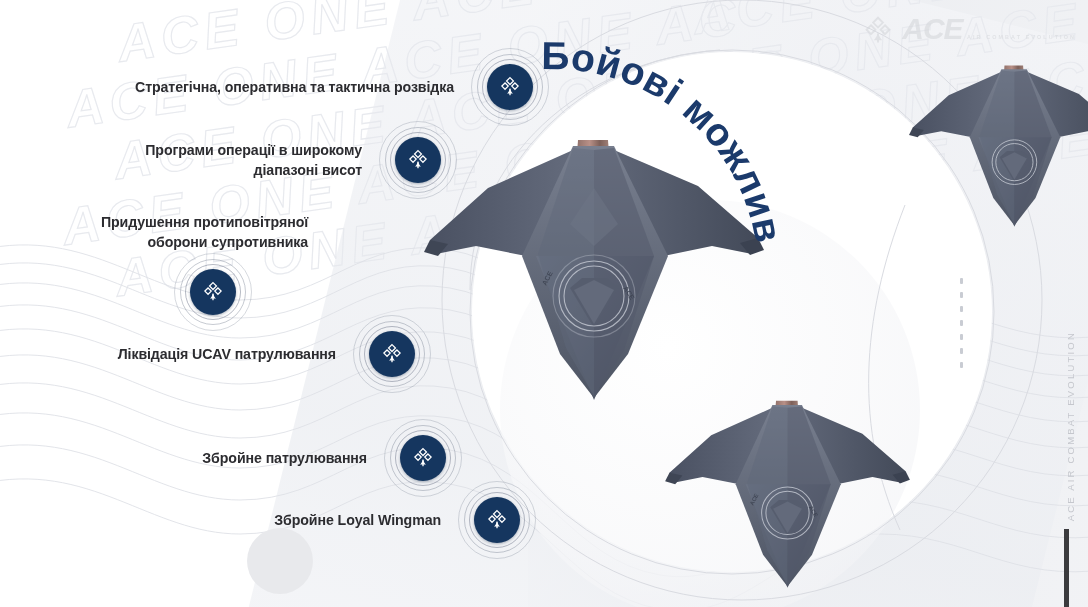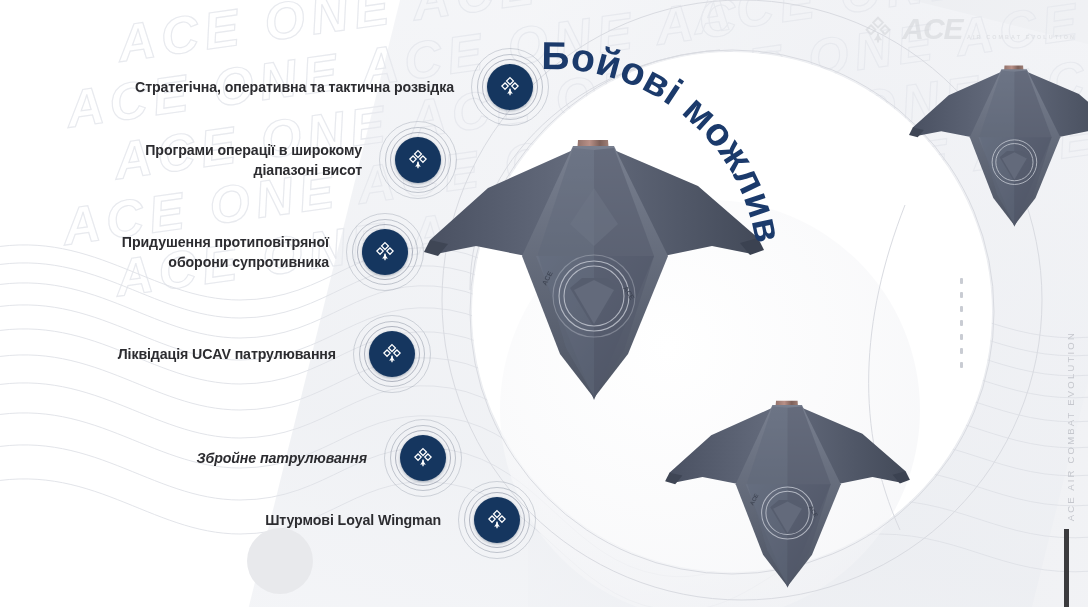--- a/index.html
+++ b/index.html
@@ -376,21 +376,21 @@
               <path d="M9.4 10.6 l4.2 4.2 -4.2 4.2 -4.2 -4.2 z" fill="none" stroke="#fff" stroke-width="1.7"></path>
               <path d="M22.6 10.6 l4.2 4.2 -4.2 4.2 -4.2 -4.2 z" fill="none" stroke="#fff" stroke-width="1.7"></path>
               <path d="M16 17.5 c-0.9 3.4 -2.4 5.6 -4 7.2 h8 c-1.6 -1.6 -3.1 -3.8 -4 -7.2 z"></path>
               <rect x="15.1" y="18" width="1.8" height="9" rx="0.8"></rect>
             </g>
           </svg>
         </span>
       </span>
     </div>
 
-    <div class="bullet" style="left:0px; top:212px; width:425px;">
+    <div class="bullet" style="left:0px; top:212px; width:425px;flex-direction:column;">
       <span class="bullet-label">Придушення протиповітряної
 оборони супротивника</span>
       <span class="badge">
         <span class="ring r1"></span>
         <span class="ring r2"></span>
         <span class="ring r3"></span>
         <span class="disc">
           <svg viewBox="0 0 32 32">
             <g fill="#ffffff">
               <path d="M16 3.5 l4.6 4.6 -4.6 4.6 -4.6 -4.6 z" fill="none" stroke="#fff" stroke-width="1.7"></path>
@@ -417,42 +417,42 @@
               <path d="M9.4 10.6 l4.2 4.2 -4.2 4.2 -4.2 -4.2 z" fill="none" stroke="#fff" stroke-width="1.7"></path>
               <path d="M22.6 10.6 l4.2 4.2 -4.2 4.2 -4.2 -4.2 z" fill="none" stroke="#fff" stroke-width="1.7"></path>
               <path d="M16 17.5 c-0.9 3.4 -2.4 5.6 -4 7.2 h8 c-1.6 -1.6 -3.1 -3.8 -4 -7.2 z"></path>
               <rect x="15.1" y="18" width="1.8" height="9" rx="0.8"></rect>
             </g>
           </svg>
         </span>
       </span>
     </div>
 
-    <div class="bullet" style="left:0px; top:418px; width:463px;font-style:italic;">
+    <div class="bullet" style="left:0px; top:418px; width:463px;">
       <span class="bullet-label">Збройне патрулювання</span>
       <span class="badge">
         <span class="ring r1"></span>
         <span class="ring r2"></span>
         <span class="ring r3"></span>
         <span class="disc">
           <svg viewBox="0 0 32 32">
             <g fill="#ffffff">
               <path d="M16 3.5 l4.6 4.6 -4.6 4.6 -4.6 -4.6 z" fill="none" stroke="#fff" stroke-width="1.7"></path>
               <path d="M9.4 10.6 l4.2 4.2 -4.2 4.2 -4.2 -4.2 z" fill="none" stroke="#fff" stroke-width="1.7"></path>
               <path d="M22.6 10.6 l4.2 4.2 -4.2 4.2 -4.2 -4.2 z" fill="none" stroke="#fff" stroke-width="1.7"></path>
               <path d="M16 17.5 c-0.9 3.4 -2.4 5.6 -4 7.2 h8 c-1.6 -1.6 -3.1 -3.8 -4 -7.2 z"></path>
               <rect x="15.1" y="18" width="1.8" height="9" rx="0.8"></rect>
             </g>
           </svg>
         </span>
       </span>
     </div>
 
     <div class="bullet" style="left:0px; top:480px; width:537px;">
-      <span class="bullet-label">Штурмові Loyal Wingman</span>
+      <span class="bullet-label">Збройне Loyal Wingman</span>
       <span class="badge">
         <span class="ring r1"></span>
         <span class="ring r2"></span>
         <span class="ring r3"></span>
         <span class="disc">
           <svg viewBox="0 0 32 32">
             <g fill="#ffffff">
               <path d="M16 3.5 l4.6 4.6 -4.6 4.6 -4.6 -4.6 z" fill="none" stroke="#fff" stroke-width="1.7"></path>
               <path d="M9.4 10.6 l4.2 4.2 -4.2 4.2 -4.2 -4.2 z" fill="none" stroke="#fff" stroke-width="1.7"></path>
               <path d="M22.6 10.6 l4.2 4.2 -4.2 4.2 -4.2 -4.2 z" fill="none" stroke="#fff" stroke-width="1.7"></path>

